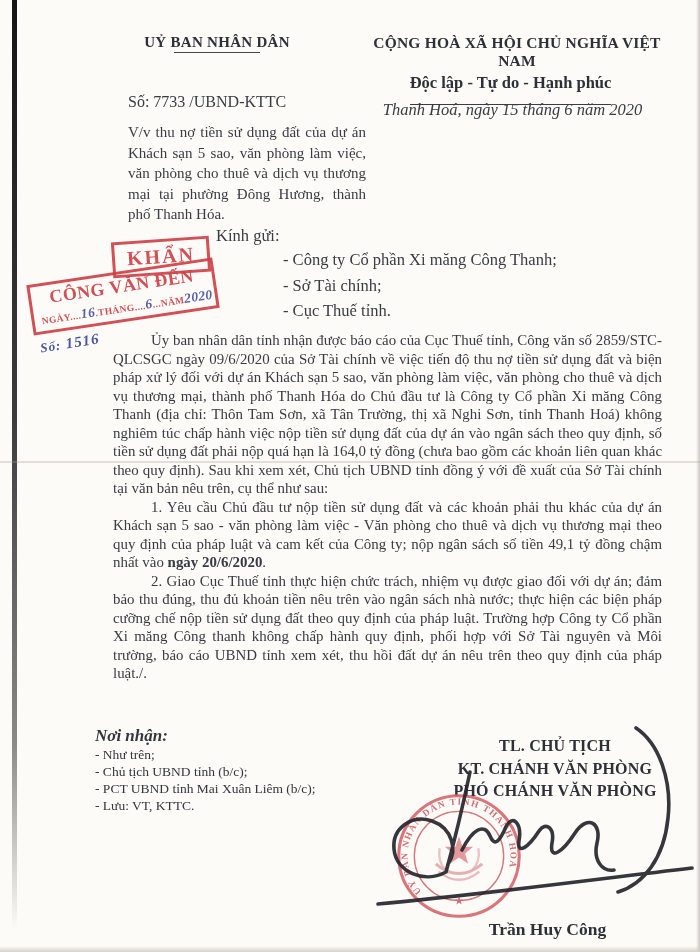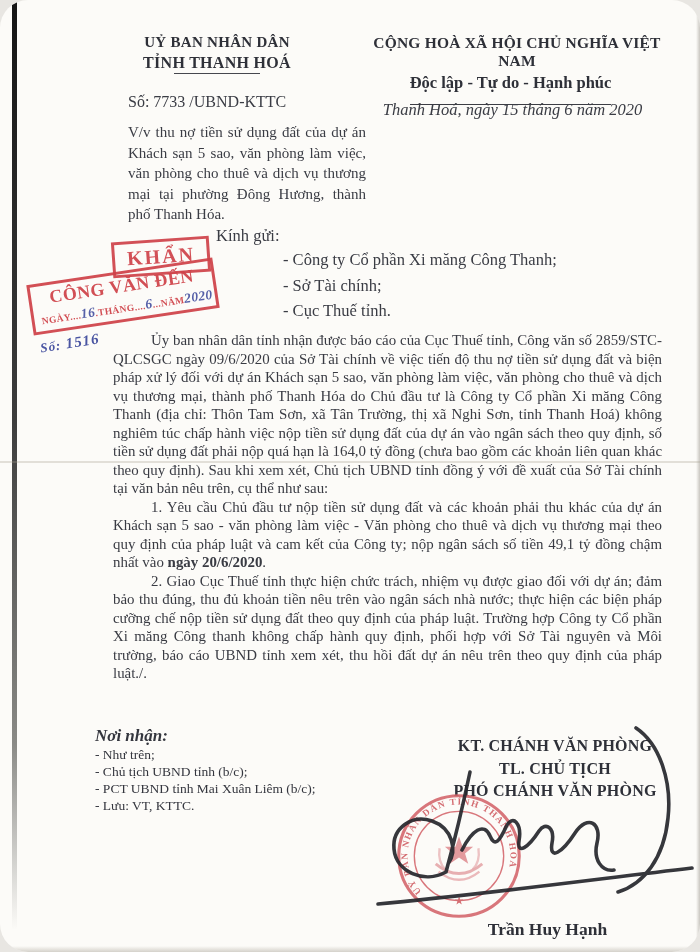--- a/index.html
+++ b/index.html
@@ -1,21 +1,20 @@
 <!DOCTYPE html>
 <html><head>
 <meta charset="utf-8">
 <style>
   html,body{margin:0;padding:0;background:#e8e6e2;}
   .page{
     position:relative;width:700px;height:952px;margin:0 auto;
     background:#fcfbf8;overflow:hidden;
     font-family:"Liberation Serif","DejaVu Serif",serif;
     color:#3a3c44;
-    border-radius:28px;
   }
   
   .edge-left{position:absolute;left:12px;top:0;width:5px;height:930px;
     background:linear-gradient(#151515,#3c3c3c 45%,#8a8a86 80%,rgba(140,140,136,0));}
   .edge-right{position:absolute;right:0;top:0;width:4px;height:100%;
     background:linear-gradient(90deg,rgba(190,187,180,0),#c9c6c0);}
   .edge-bottom{position:absolute;left:0;bottom:0;width:100%;height:6px;
     background:linear-gradient(rgba(200,197,190,0),#d4d1ca);}
   .scan-line{position:absolute;left:0;top:461px;width:100%;height:2px;
     background:rgba(165,158,142,.30);}
@@ -71,21 +70,20 @@
 
 <div class="page">
 
   <div class="edge-left"></div>
   <div class="edge-right"></div>
   <div class="edge-bottom"></div>
   <div class="scan-line"></div>
 
   <div class="hdr-left">
     <div class="l1">UỶ BAN NHÂN DÂN</div>
-    <div class="l2">TỈNH THANH HOÁ</div>
     <div class="ul"></div>
   </div>
   <div class="hdr-right">
     <div class="l1">CỘNG HOÀ XÃ HỘI CHỦ NGHĨA VIỆT NAM</div>
     <div><span class="l2">Độc lập - Tự do - Hạnh phúc</span></div>
   </div>
   <div class="doc-number">Số: 7733 /UBND-KTTC</div>
   <div class="date-line">Thanh Hoá, ngày 15 tháng 6 năm 2020</div>
   <div class="subject">V/v thu nợ tiền sử dụng đất của dự án Khách sạn 5 sao, văn phòng làm việc, văn phòng cho thuê và dịch vụ thương mại tại phường Đông Hương, thành phố Thanh Hóa.</div>
 
@@ -116,22 +114,22 @@
 
   <div class="noi-nhan">
     <div class="lbl">Nơi nhận:</div>
     <div class="item">- Như trên;</div>
     <div class="item">- Chủ tịch UBND tỉnh (b/c);</div>
     <div class="item">- PCT UBND tỉnh Mai Xuân Liêm (b/c);</div>
     <div class="item">- Lưu: VT, KTTC.</div>
   </div>
 
   <div class="signer">
+    <div>TL. CHỦ TỊCH</div>
     <div>KT. CHÁNH VĂN PHÒNG</div>
-    <div>TL. CHỦ TỊCH</div>
     <div>PHÓ CHÁNH VĂN PHÒNG</div>
   </div>
 
   <svg class="seal" width="136" height="136" viewBox="0 0 140 140">
     <circle cx="70" cy="70" r="62" fill="none" stroke="#d4646a" stroke-width="3.2"></circle>
     <circle cx="70" cy="70" r="46" fill="none" stroke="#d4646a" stroke-width="1.4"></circle>
     <defs>
       <path id="sealArc" d="M 33,108 A 53,53 0 1 1 107,108" fill="none"></path>
     </defs>
     <text font-size="9.5" fill="#cf5a60" letter-spacing="1.4">
@@ -149,15 +147,15 @@
 
   <svg class="signature" width="350" height="215" viewBox="0 0 350 215">
     <g fill="none" stroke="#26272d" stroke-width="3.6" stroke-linecap="round" opacity="0.92">
       <path d="M 286,8 C 310,24 322,62 318,98 C 314,138 294,164 268,172"></path>
       <path d="M 28,184 C 120,176 240,160 342,148"></path>
       <path d="M 120,52 C 112,90 102,130 96,152 C 74,164 46,152 44,129 C 42,108 62,94 82,101 C 102,108 108,130 98,144"></path>
       <path d="M 112,130 C 122,110 134,102 140,116 C 145,128 150,120 156,107 C 163,93 172,104 169,121 C 167,135 178,128 189,111 C 196,101 205,108 202,123 C 199,141 212,133 225,113 C 238,94 252,103 247,123 C 243,140 252,152 264,150"></path>
     </g>
   </svg>
 
-  <div class="signer-name">Trần Huy Hạnh</div>
+  <div class="signer-name">Trần Huy Công</div>
 
 </div>
 
 </body></html>

